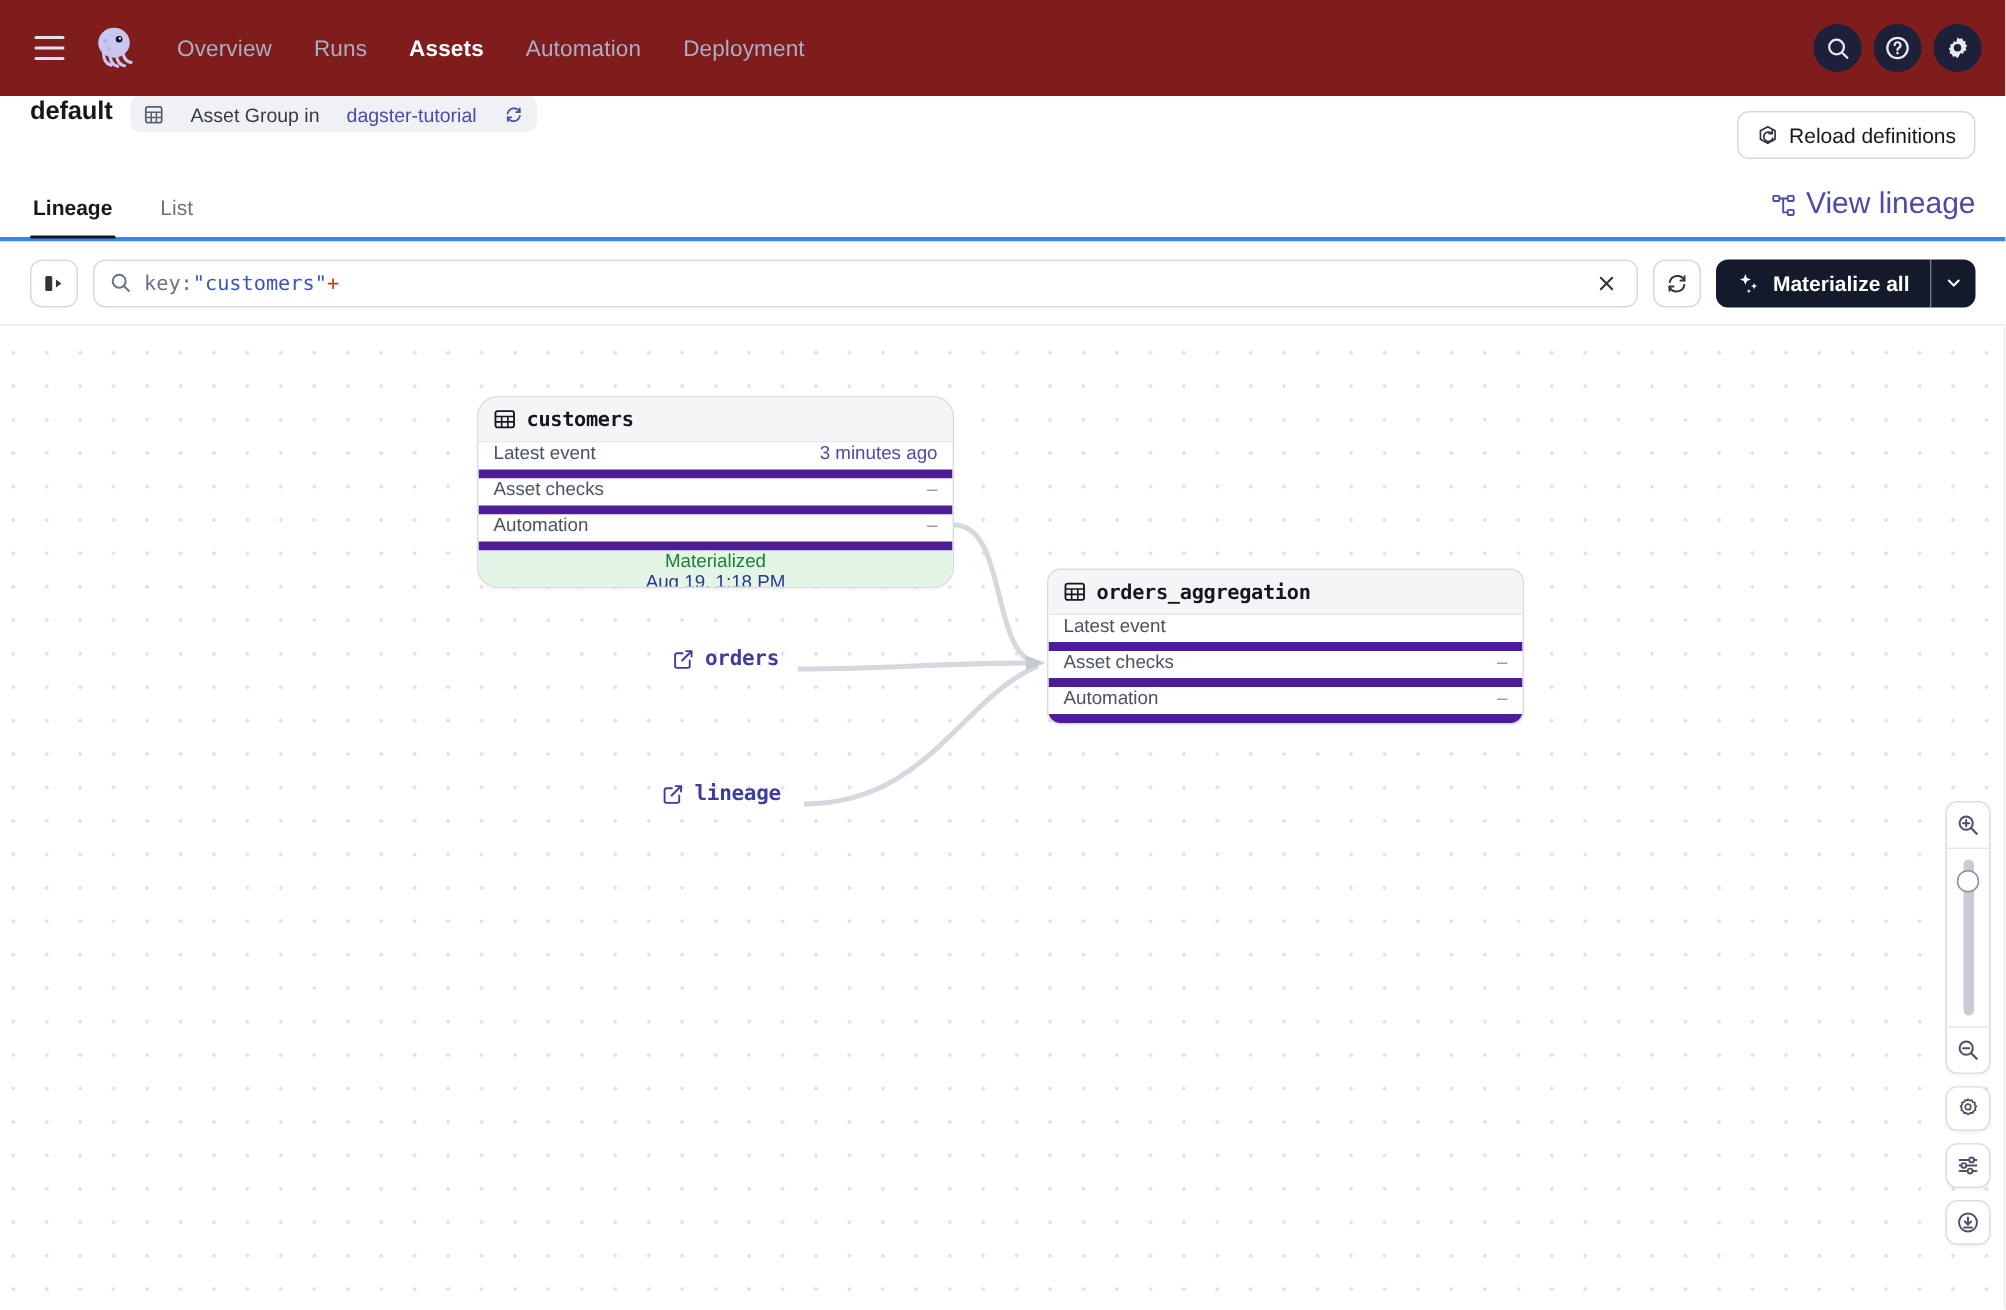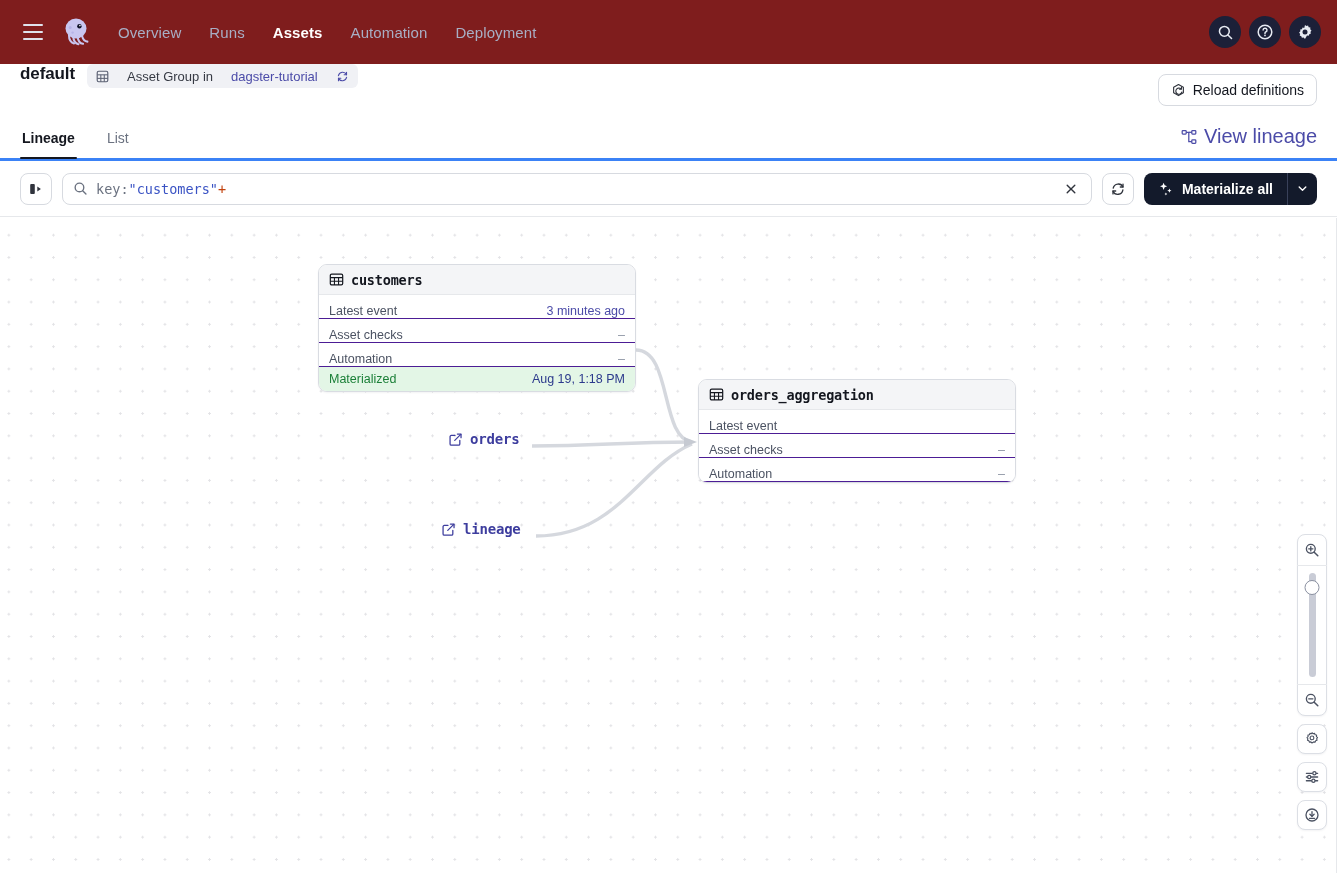--- a/index.html
+++ b/index.html
@@ -135,29 +135,29 @@
   }
   .node-header {
     height: 30px; background: #f4f5f7; display: flex; align-items: center;
     gap: 7px; padding: 0 10px; border-bottom: 1px solid #e6e8eb;
   }
   .node-title {
     font-family: "DejaVu Sans Mono", monospace; font-size: 13.5px;
     font-weight: 700; color: #14171f; letter-spacing: -.2px; white-space: nowrap;
   }
   .node-row {
-    height: 24px; display: flex; align-items: flex-end; justify-content: space-between;
-    padding: 0 10px; border-bottom: 1px solid #4c1d95; background: #fff;
+    height: 24px; display: flex; align-items: flex-start; justify-content: space-between;
+    padding: 0 10px; border-bottom: 6px solid #4c1d95; background: #fff;
   }
   .node-row .label { font-size: 12.5px; color: #4b5262; }
   .node-row .value { font-size: 12.5px; color: #4b4ba8; }
   .node-row .value.dash { color: #8b93a3; }
   .node-footer {
     height: 24px; display: flex; align-items: center; justify-content: space-between;
-    padding: 0 10px; font-size: 12.5px;
+    padding: 0 10px; font-size: 12.5px; flex-direction: column;
   }
   .node-footer.materialized { background: #e3f6e6; }
   .node-footer.materialized .label { color: #1a7f37; }
   .node-footer.materialized .value { color: #2c3a8c; }
   .node-footer.never { background: #f2f3f5; color: #2b2f3a; }
 
   
   .ext-asset {
     position: absolute; display: flex; align-items: center; gap: 7px; cursor: pointer;
   }
@@ -351,21 +351,21 @@
 
       <path d="M 636 132 C 672 132 660 220 692 224" stroke="#d5d8de" stroke-width="3.4" fill="none"></path>
 
       <path d="M 532 228 C 600 228 620 224 692 224" stroke="#d5d8de" stroke-width="3.4" fill="none"></path>
 
       <path d="M 536 318 C 618 318 640 248 692 226" stroke="#d5d8de" stroke-width="3.4" fill="none"></path>
 
       <path d="M 684 219 L 697 224 L 684 229 Z" fill="#c6cad2"></path>
     </svg>
 
-    <div class="node" style="left:318px; top:46px; width:318px;">
+    <div class="node" style="left:318px; top:46px; width:318px;border-radius:14px;">
       <div class="node-header">
         <svg width="15" height="15" viewBox="0 0 16 16" aria-hidden="true">
           <rect x="1.4" y="2.2" width="13.2" height="11.6" rx="1.5" stroke="#14171f" stroke-width="1.3" fill="none"></rect>
           <line x1="1.4" y1="6" x2="14.6" y2="6" stroke="#14171f" stroke-width="1.15"></line>
           <line x1="1.4" y1="9.9" x2="14.6" y2="9.9" stroke="#14171f" stroke-width="1.15"></line>
           <line x1="5.8" y1="6" x2="5.8" y2="13.8" stroke="#14171f" stroke-width="1.15"></line>
           <line x1="10.2" y1="6" x2="10.2" y2="13.8" stroke="#14171f" stroke-width="1.15"></line>
         </svg>
         <span class="node-title">customers</span>
       </div>

